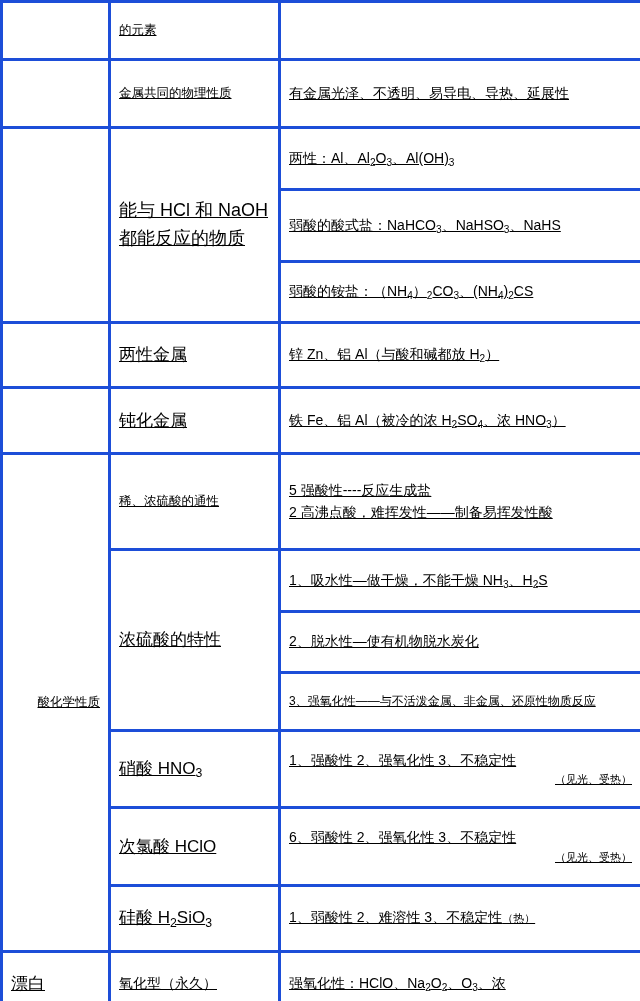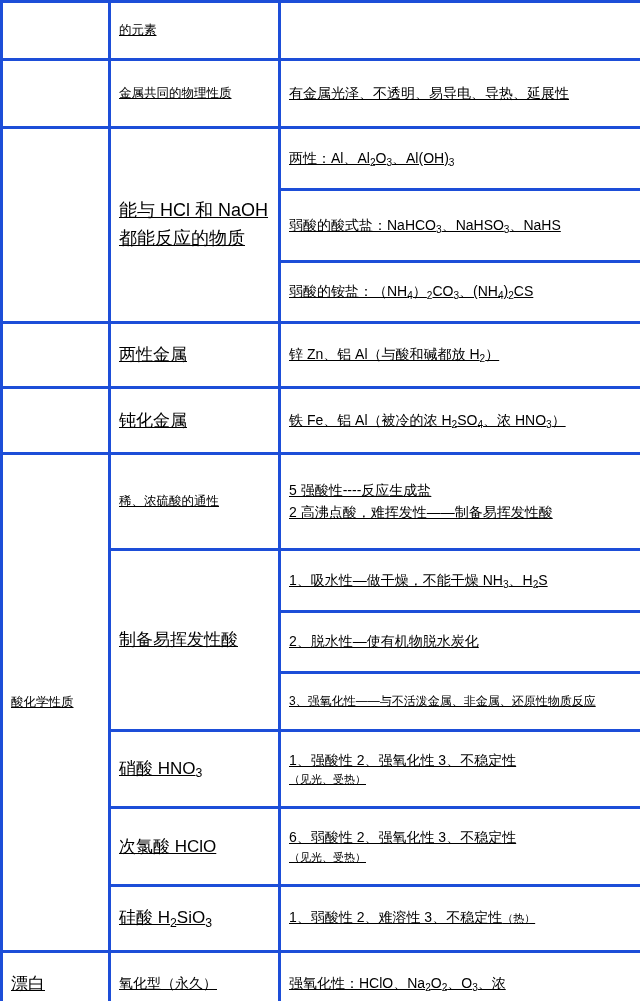--- a/index.html
+++ b/index.html
@@ -36,21 +36,21 @@
   .t-sm   { font-size: 12.5px; }
   .t-md   { font-size: 14px; }
   .t-lg   { font-size: 17px; }
   .t-xl   { font-size: 18px; margin-left: 14px; }
 
   .cell-mid { vertical-align: middle; }
 
   .label-col { font-size: 12.5px; }
 
   sub { font-size: 0.72em; vertical-align: baseline; position: relative; bottom: -0.28em; }
-  .small-note { font-size: 11px; }
+  .small-note { font-size: 11px; text-align: right; }
 </style>
 </head>
 <body>
 
 <table class="chem">
   <colgroup>
     <col class="c1">
     <col class="c2">
     <col class="c3">
   </colgroup>
@@ -86,30 +86,30 @@
       <td class="t-md cell-mid">锌 Zn、铝 Al（与酸和碱都放 H<sub>2</sub>）</td>
     </tr>
 
     <tr style="height:66px;">
       <td class="label-col cell-mid"></td>
       <td class="t-lg cell-mid">钝化金属</td>
       <td class="t-md cell-mid">铁 Fe、铝 Al（被冷的浓 H<sub>2</sub>SO<sub>4</sub>、浓 HNO<sub>3</sub>）</td>
     </tr>
 
     <tr style="height:96px;">
-      <td class="label-col cell-mid" rowspan="7" style="text-align:left;">酸化学性质</td>
+      <td class="label-col cell-mid" rowspan="7" style="text-align:right;">酸化学性质</td>
       <td class="t-sm cell-mid">稀、浓硫酸的通性</td>
       <td class="t-md cell-mid">
         <div>5 强酸性----反应生成盐</div>
         <div>2 高沸点酸，难挥发性——制备易挥发性酸</div>
       </td>
     </tr>
 
     <tr style="height:62px;">
-      <td class="t-lg cell-mid" rowspan="3">制备易挥发性酸</td>
+      <td class="t-lg cell-mid" rowspan="3">浓硫酸的特性</td>
       <td class="t-md cell-mid">1、吸水性—做干燥，不能干燥 NH<sub>3</sub>、H<sub>2</sub>S</td>
     </tr>
     <tr style="height:40px;">
       <td class="t-md cell-mid">2、脱水性—使有机物脱水炭化</td>
     </tr>
     <tr style="height:56px;">
       <td class="t-xs cell-mid">3、强氧化性——与不活泼金属、非金属、还原性物质反应</td>
     </tr>
 
     <tr style="height:62px;">

